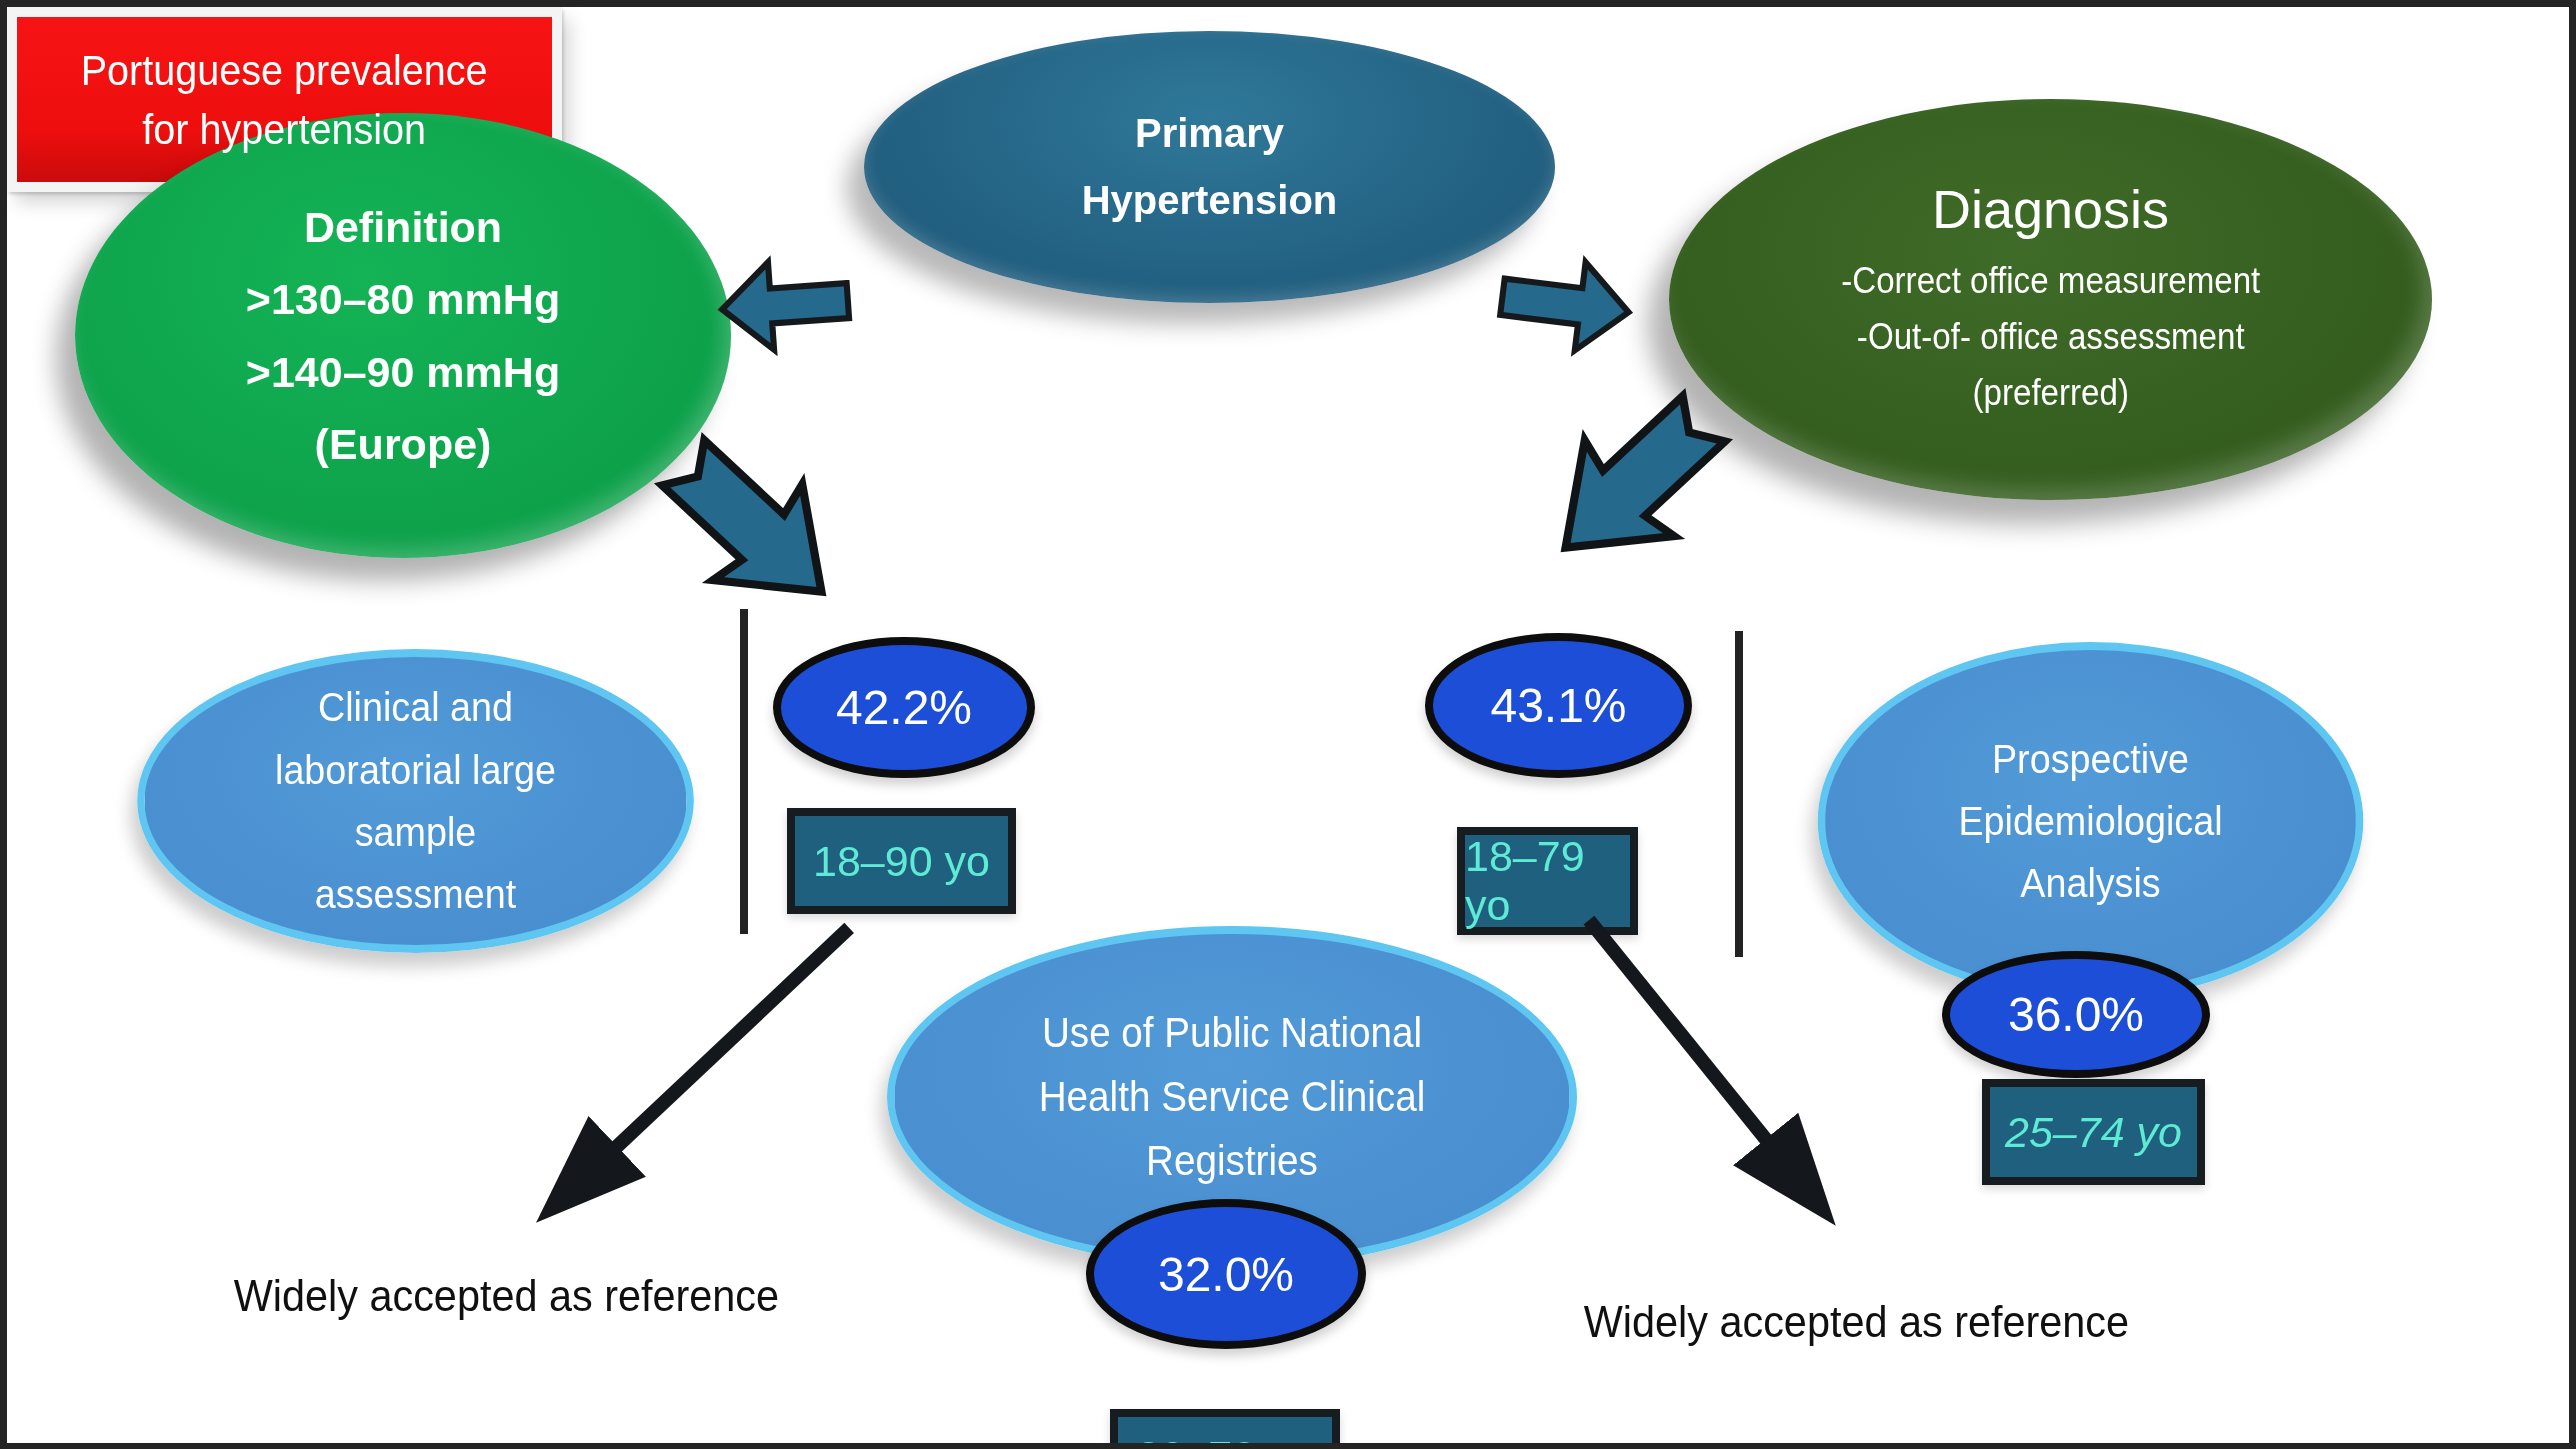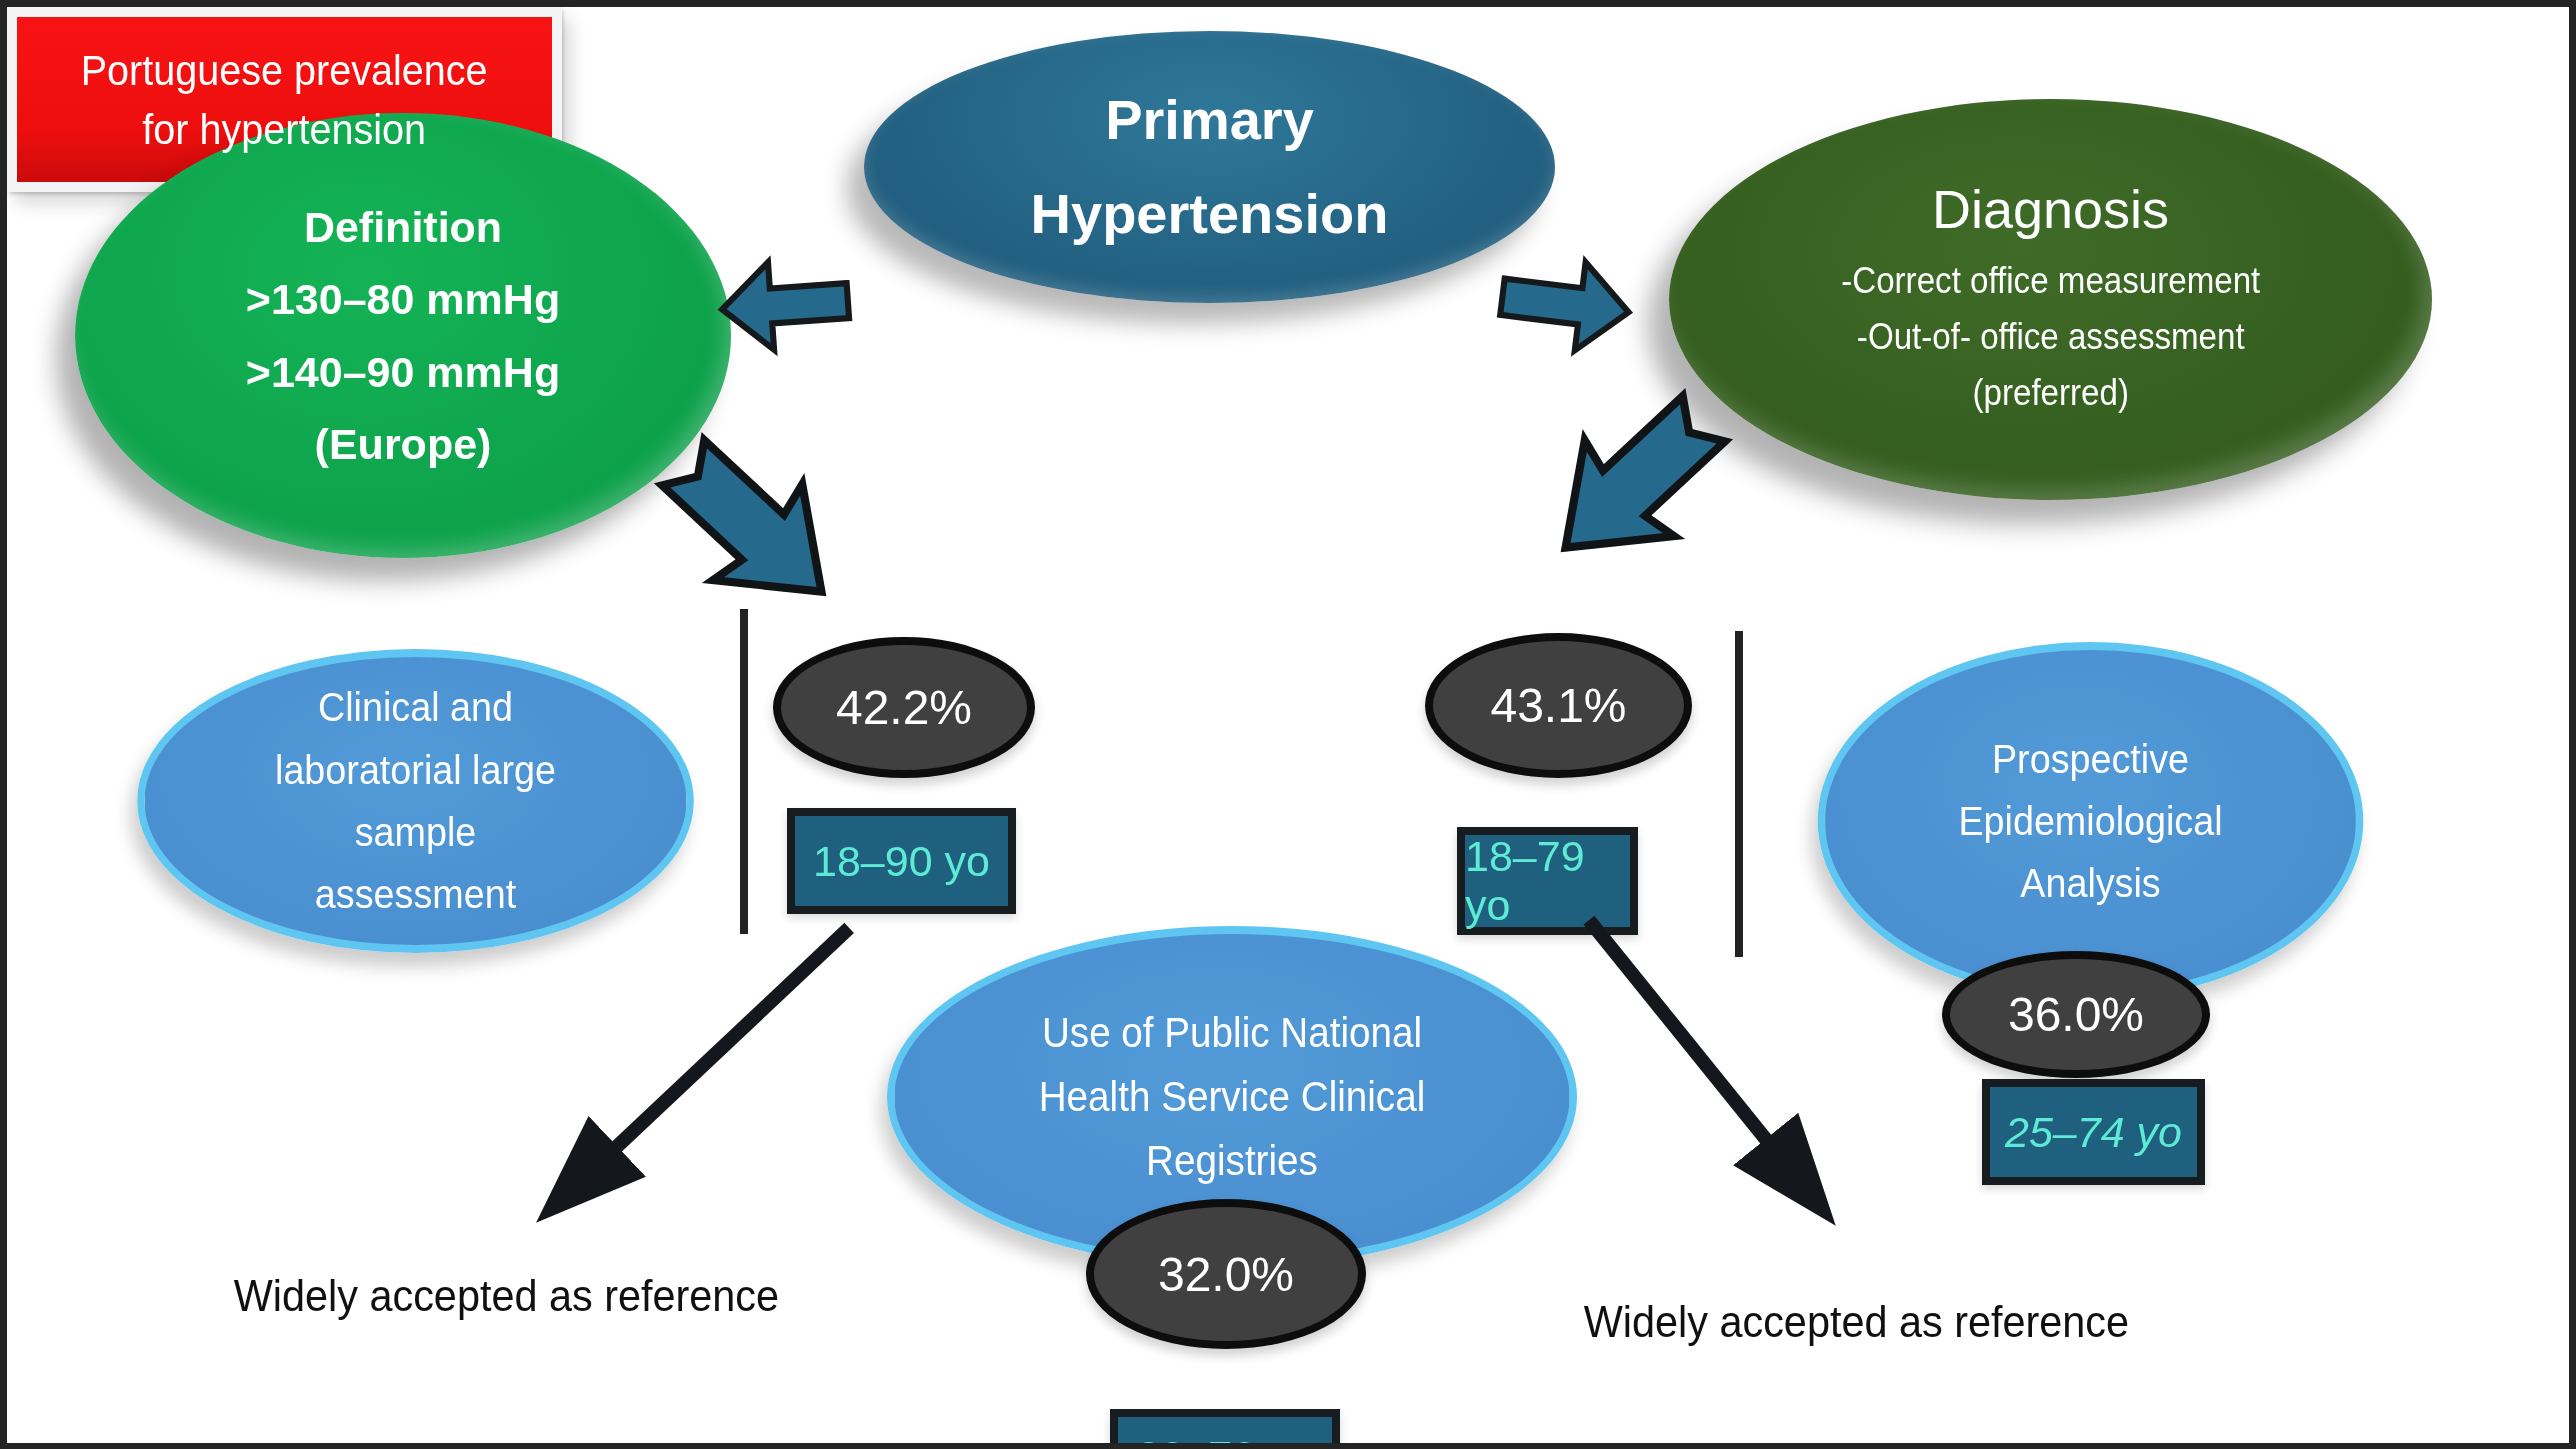--- a/index.html
+++ b/index.html
@@ -14,21 +14,21 @@
     text-align:center;
   }
   .lines span{display:block;}
   .narrow{transform:scaleX(0.92);transform-origin:50% 50%;}
 
   
   #primary-ellipse{
     left:857px;top:24.4px;width:691px;height:272px;
     background:radial-gradient(ellipse at 50% 32%,#2f7899 0%,#236182 62%,#1d5877 100%);
     box-shadow:-17.4px 21px 23px rgba(0,0,0,0.28), inset 0 -5.2px 15.7px rgba(255,255,255,0.18);
-    font-size:56px;font-weight:700;line-height:1.68;
+    font-size:40px;font-weight:700;line-height:1.68;
   }
   #definition-ellipse{
     left:68px;top:106px;width:656px;height:445px;
     background:radial-gradient(ellipse at 44% 36%,#14b356 0%,#0da14a 70%,#0a9643 100%);
     box-shadow:-19px 23px 24.4px rgba(0,0,0,0.30), inset -7px -8.7px 19px rgba(255,255,255,0.22);
     font-size:43px;font-weight:700;line-height:1.68;
   }
   #diagnosis-ellipse{
     left:1662px;top:92px;width:763px;height:401px;
     background:radial-gradient(ellipse at 46% 38%,#3f6b28 0%,#335c1d 72%,#2e5519 100%);
@@ -53,21 +53,21 @@
     border:8.7px solid #5ec6f1;box-sizing:border-box;
     box-shadow:-7px 14px 17.4px rgba(0,0,0,0.20);
     font-size:41px;line-height:1.52;
   }
   #clinical-ellipse{left:106px;top:642px;width:605px;height:304px;}
   #prospective-ellipse{left:1787px;top:635px;width:593px;height:358px;}
   #registries-ellipse{left:850px;top:919px;width:750px;height:342px;font-size:42px;}
 
   
   .stat-ellipse{
-    position:absolute;border-radius:50%;background:#404040;border:8.7px solid #0d0d0d;
+    position:absolute;border-radius:50%;background:#1d4ed8;border:8.7px solid #0d0d0d;
     box-sizing:border-box;display:flex;align-items:center;justify-content:center;
     color:#fff;font-size:48px;box-shadow:0 7px 10.5px rgba(0,0,0,0.18);text-align:center;
   }
   .age-box{
     position:absolute;background:#20607f;border:8.7px solid #171c20;
     box-sizing:border-box;display:flex;align-items:center;justify-content:center;
     color:#5eead4;font-size:43px;box-shadow:0 5.2px 8.7px rgba(0,0,0,0.15);
   }
   #stat1-ellipse{left:766px;top:630px;width:262px;height:141px;}
   #stat1-box{left:780px;top:801px;width:229px;height:106px;}

